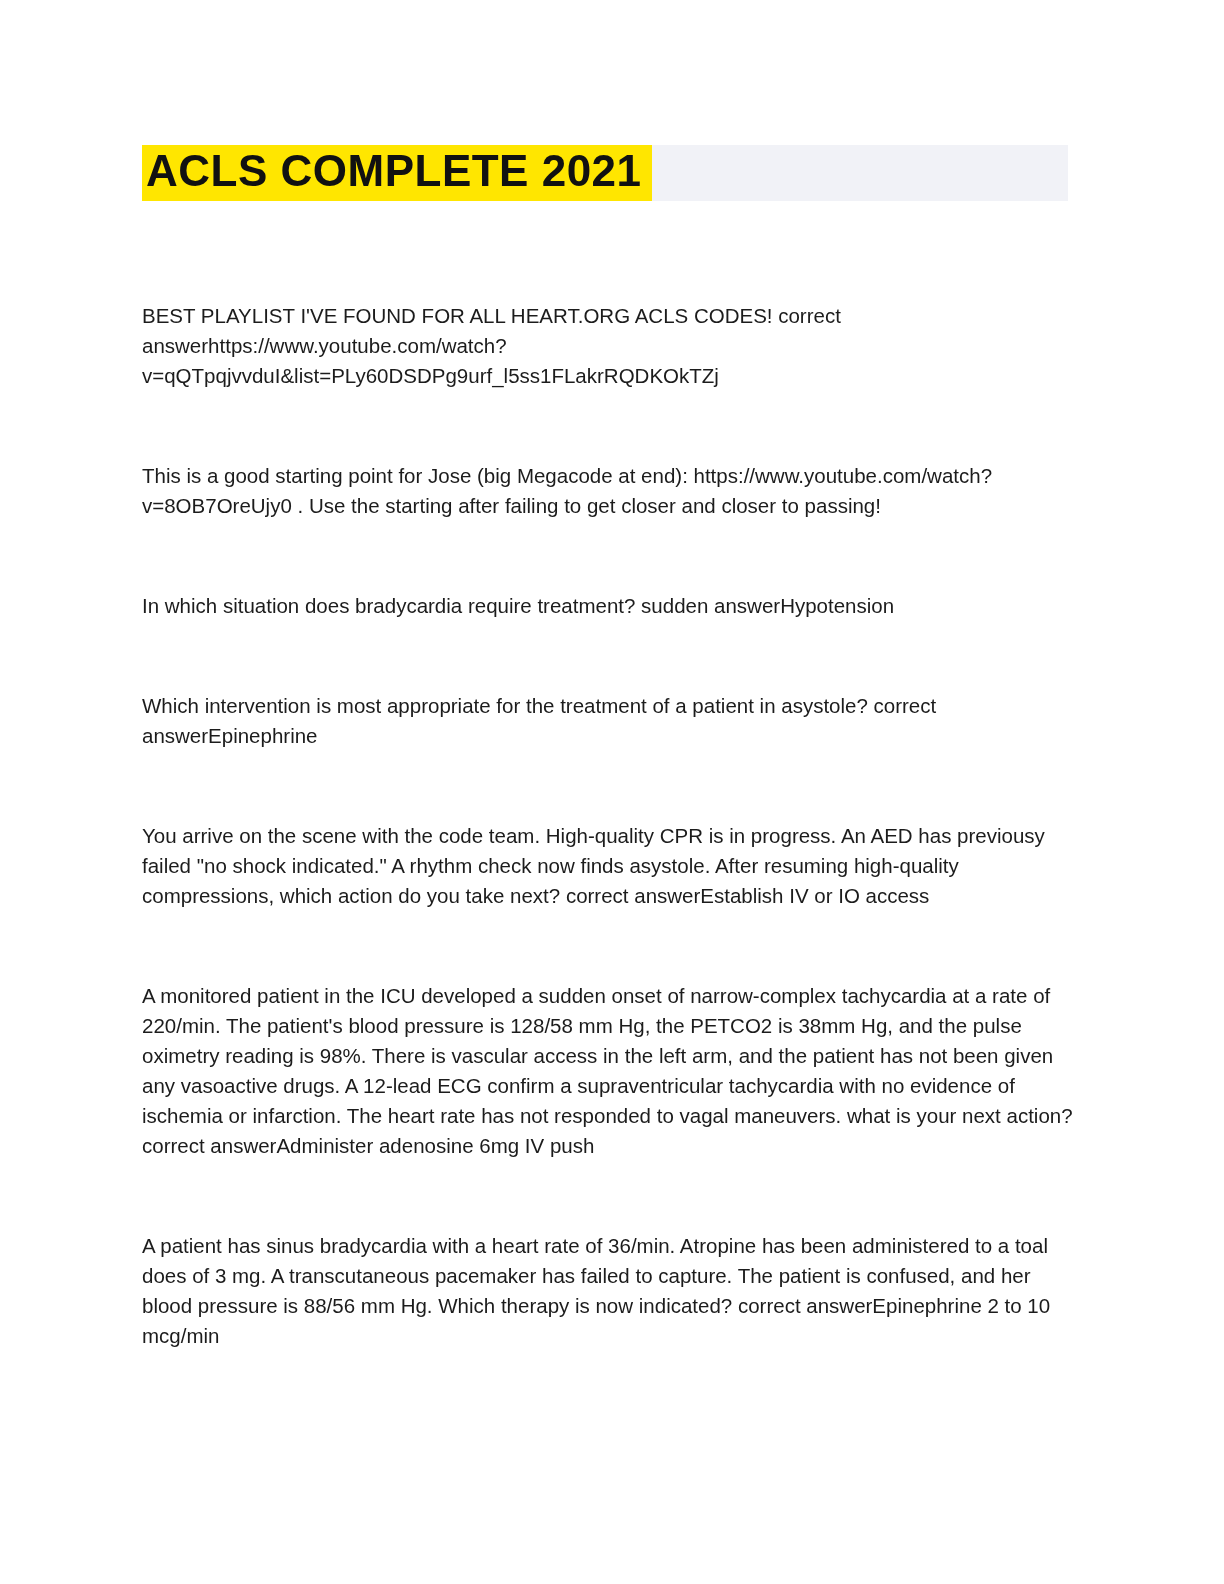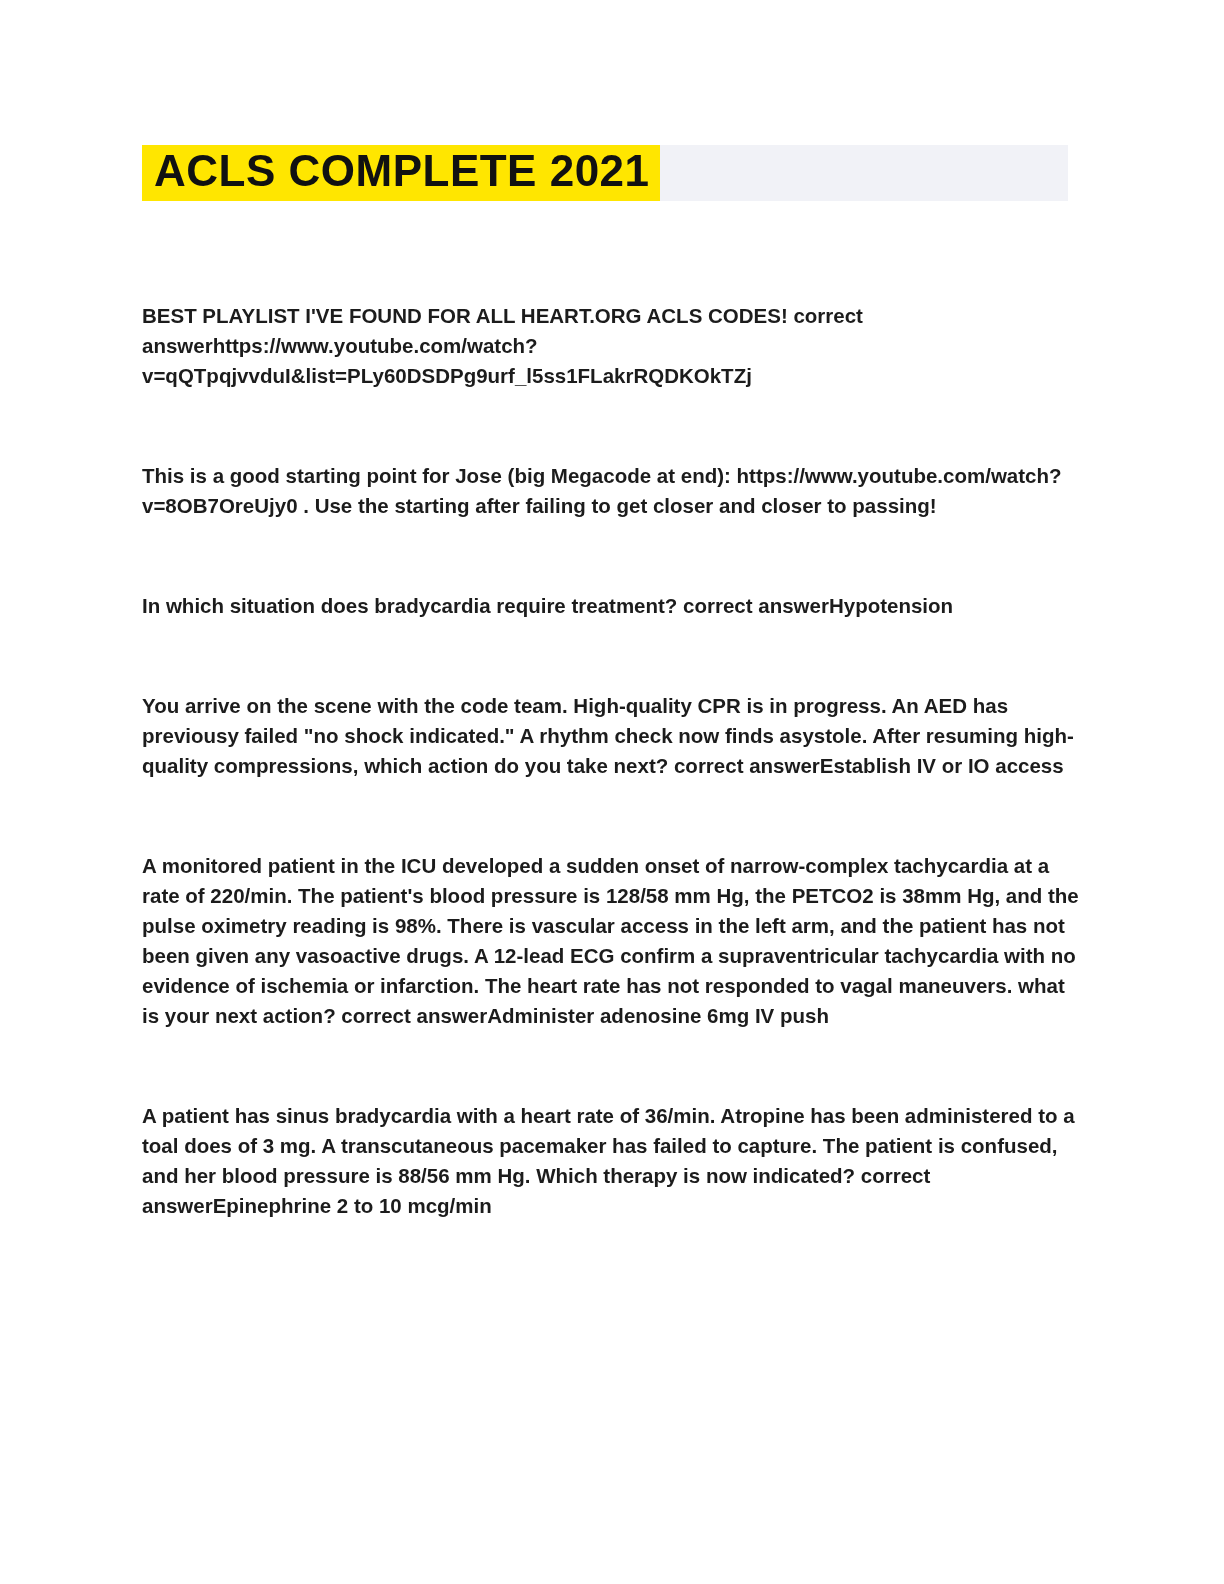--- a/index.html
+++ b/index.html
@@ -23,49 +23,50 @@
     display: flex;
     align-items: stretch;
     margin-bottom: 100px;
   }
   .title-highlight {
     background: var(--color-highlight);
     font-size: 44px;
     font-weight: 700;
     letter-spacing: 0.5px;
     color: #111111;
-    padding: 3px 10px 7px 12px;
+    padding: 3px 10px 7px 4px;
     white-space: nowrap;
     line-height: 1.05;
   }
   .title-bar {
     background: var(--color-title-bar);
     flex: 1;
     margin-right: 12px;
   }
   .content p {
     font-size: 20.5px;
     line-height: 30px;
     margin: 0 0 70px 0;
     color: var(--color-text);
-    font-weight: 700;
+    font-weight: 400;
   }
 </style>
 </head>
 <body>
 
 <div class="page">
 
   <div class="title-row">
     <span class="title-highlight">ACLS COMPLETE 2021</span>
     <span class="title-bar"></span>
   </div>
 
   <div class="content">
     <p>BEST PLAYLIST I'VE FOUND FOR ALL HEART.ORG ACLS CODES! correct answerhttps://www.youtube.com/watch?v=qQTpqjvvduI&amp;list=PLy60DSDPg9urf_l5ss1FLakrRQDKOkTZj</p>
     <p>This is a good starting point for Jose (big Megacode at end): https://www.youtube.com/watch?v=8OB7OreUjy0 . Use the starting after failing to get closer and closer to passing!</p>
-    <p>In which situation does bradycardia require treatment? correct answerHypotension</p>
+    <p>In which situation does bradycardia require treatment? sudden answerHypotension</p>
+    <p>Which intervention is most appropriate for the treatment of a patient in asystole? correct answerEpinephrine</p>
     <p>You arrive on the scene with the code team. High-quality CPR is in progress. An AED has previousy failed "no shock indicated." A rhythm check now finds asystole. After resuming high-quality compressions, which action do you take next? correct answerEstablish IV or IO access</p>
     <p>A monitored patient in the ICU developed a sudden onset of narrow-complex tachycardia at a rate of 220/min. The patient's blood pressure is 128/58 mm Hg, the PETCO2 is 38mm Hg, and the pulse oximetry reading is 98%. There is vascular access in the left arm, and the patient has not been given any vasoactive drugs. A 12-lead ECG confirm a supraventricular tachycardia with no evidence of ischemia or infarction. The heart rate has not responded to vagal maneuvers. what is your next action? correct answerAdminister adenosine 6mg IV push</p>
     <p>A patient has sinus bradycardia with a heart rate of 36/min. Atropine has been administered to a toal does of 3 mg. A transcutaneous pacemaker has failed to capture. The patient is confused, and her blood pressure is 88/56 mm Hg. Which therapy is now indicated? correct answerEpinephrine 2 to 10 mcg/min</p>
   </div>
 
 </div>
 
 </body></html>

